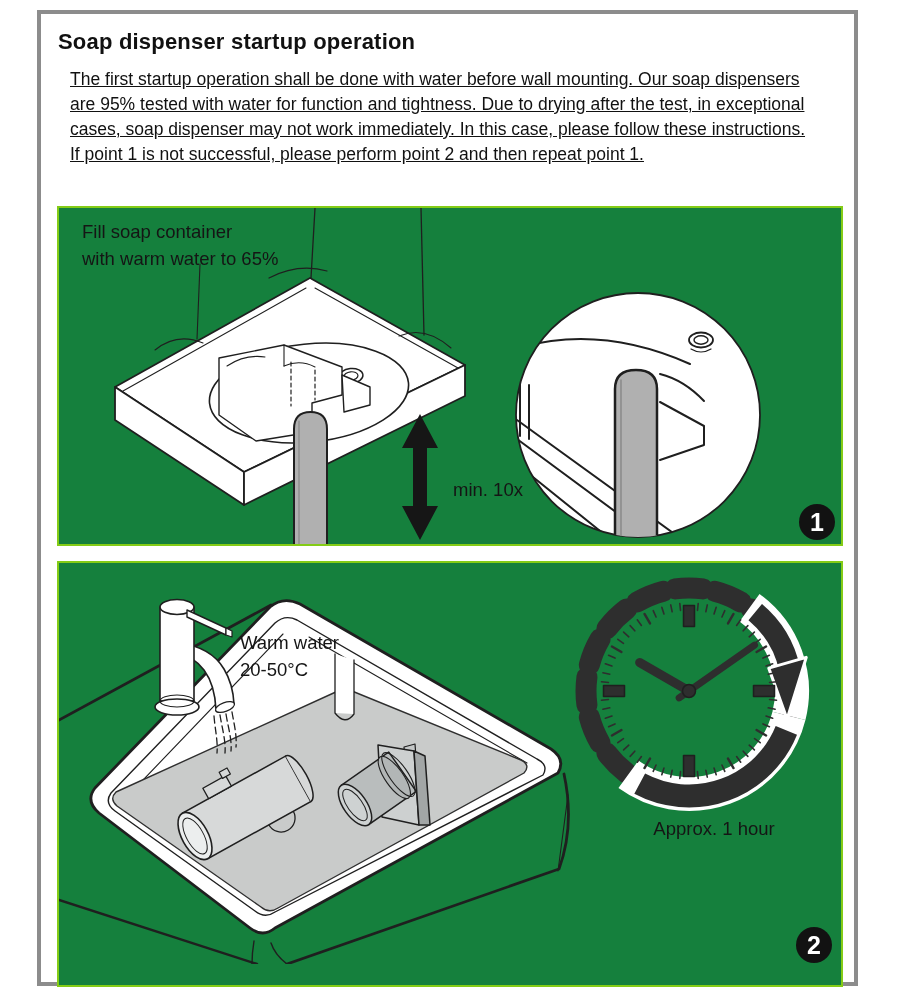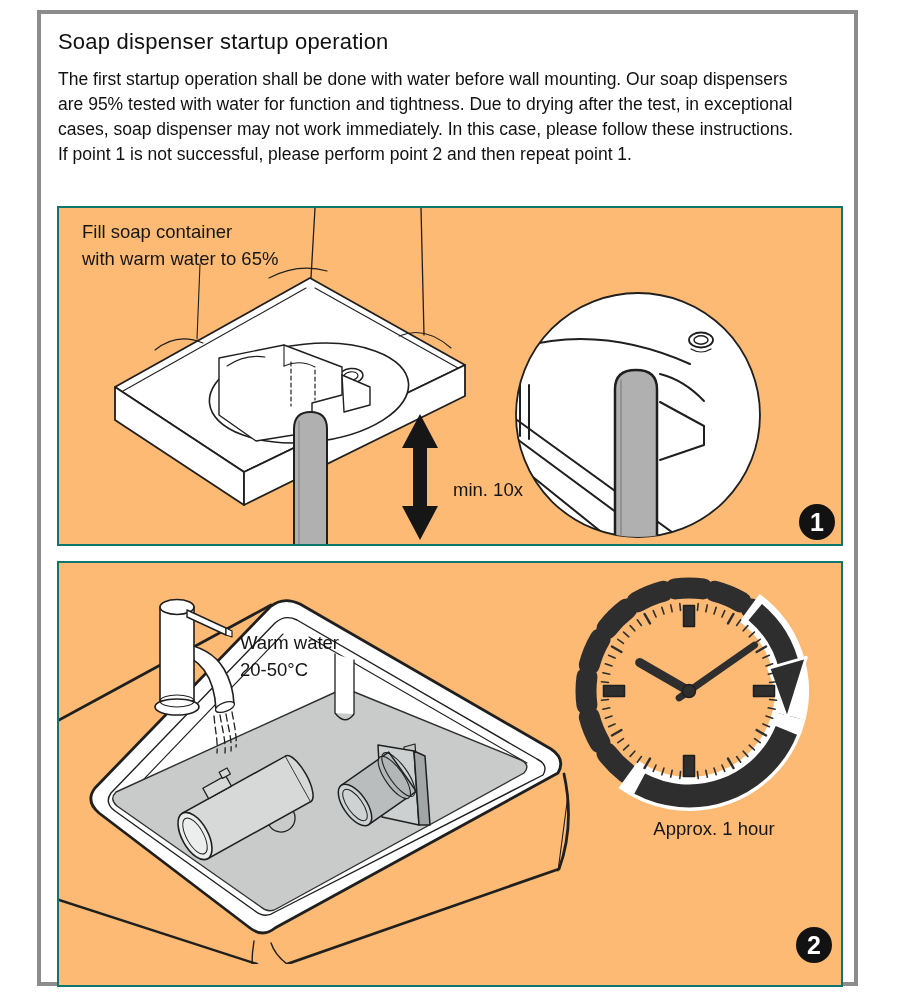--- a/index.html
+++ b/index.html
@@ -5,27 +5,27 @@
   html,body{margin:0;padding:0;}
   body{
     width:900px;height:1000px;position:relative;background:#ffffff;
     font-family:"Liberation Sans", sans-serif;color:#111;overflow:hidden;
   }
   .page-frame{
     position:absolute;left:37px;top:10px;width:813px;height:968px;
     border:4px solid #8c8c8c;background:#fff;
   }
   .page-title{
-    position:absolute;left:58px;top:29px;font-size:22px;font-weight:normal;
+    position:absolute;left:58px;top:29px;font-size:22px;font-weight:bold;
     letter-spacing:0.2px;white-space:nowrap;
   }
-  .intro{position:absolute;left:58px;top:67px;}
+  .intro{position:absolute;left:70px;top:67px;text-decoration:underline;}
   .intro .line{font-size:17.5px;line-height:25px;white-space:nowrap;}
   .step-panel{
-    position:absolute;left:57px;width:786px;border:2px solid #0f766e;background:#fdba74;
+    position:absolute;left:57px;width:786px;border:2px solid #84cc16;background:#15803d;
     box-sizing:border-box;
   }
   #panel-1{top:206px;height:340px;}
   #panel-2{top:561px;height:426px;}
   .step-panel svg{position:absolute;left:0;top:0;}
   .illu-label{
     position:absolute;font-size:18.5px;line-height:27px;color:#151515;white-space:nowrap;
   }
   .step-badge{
     position:absolute;width:36px;height:36px;border-radius:50%;background:#121212;

